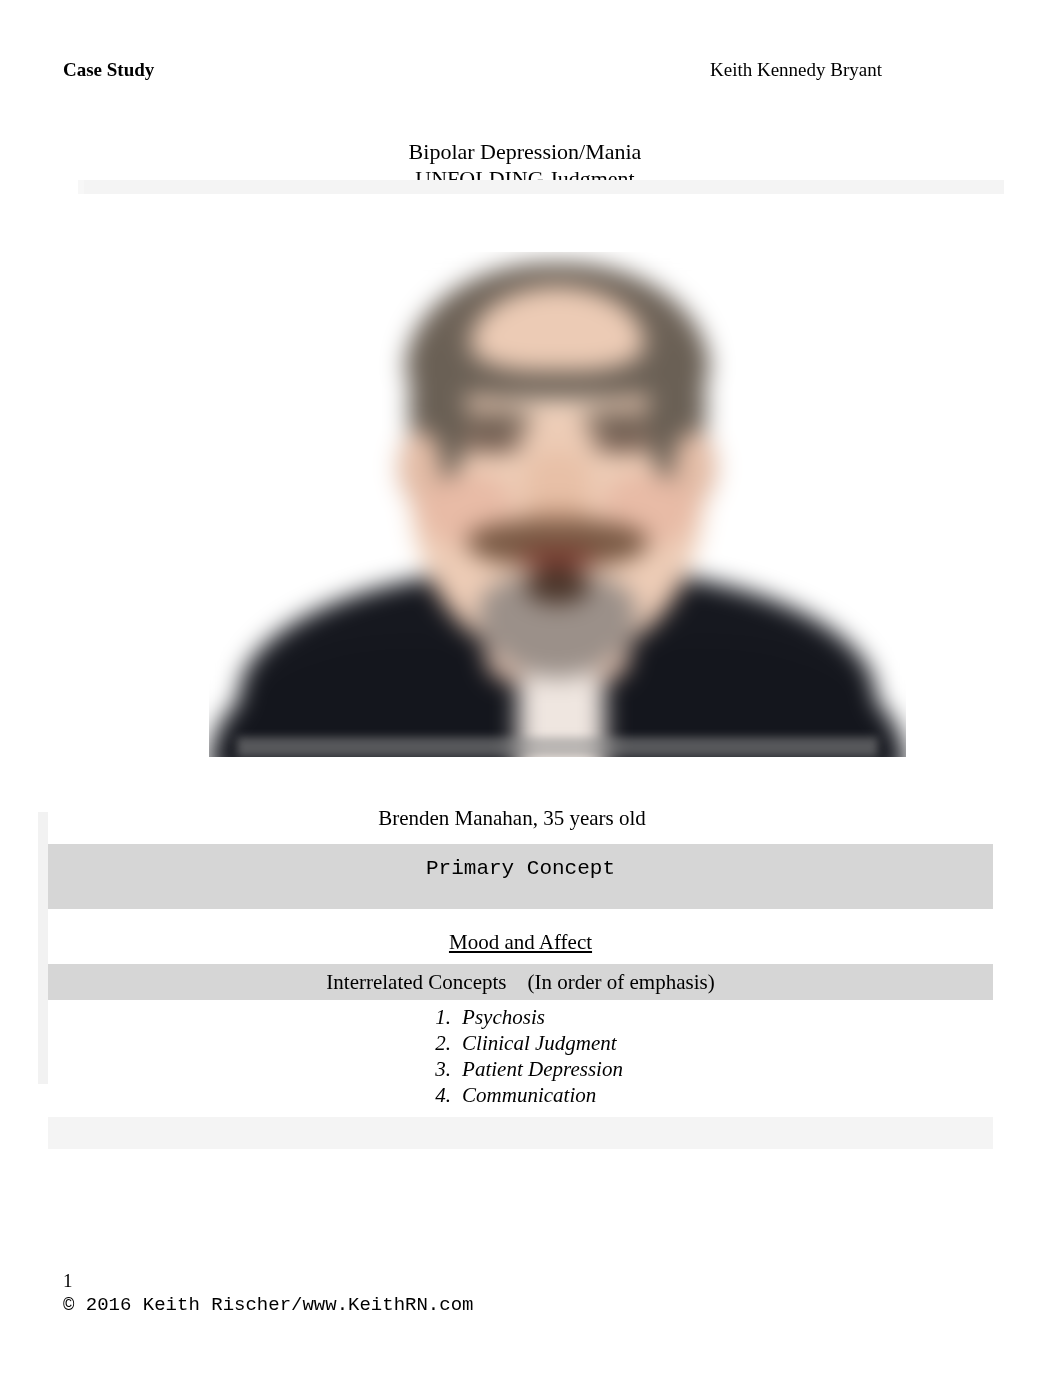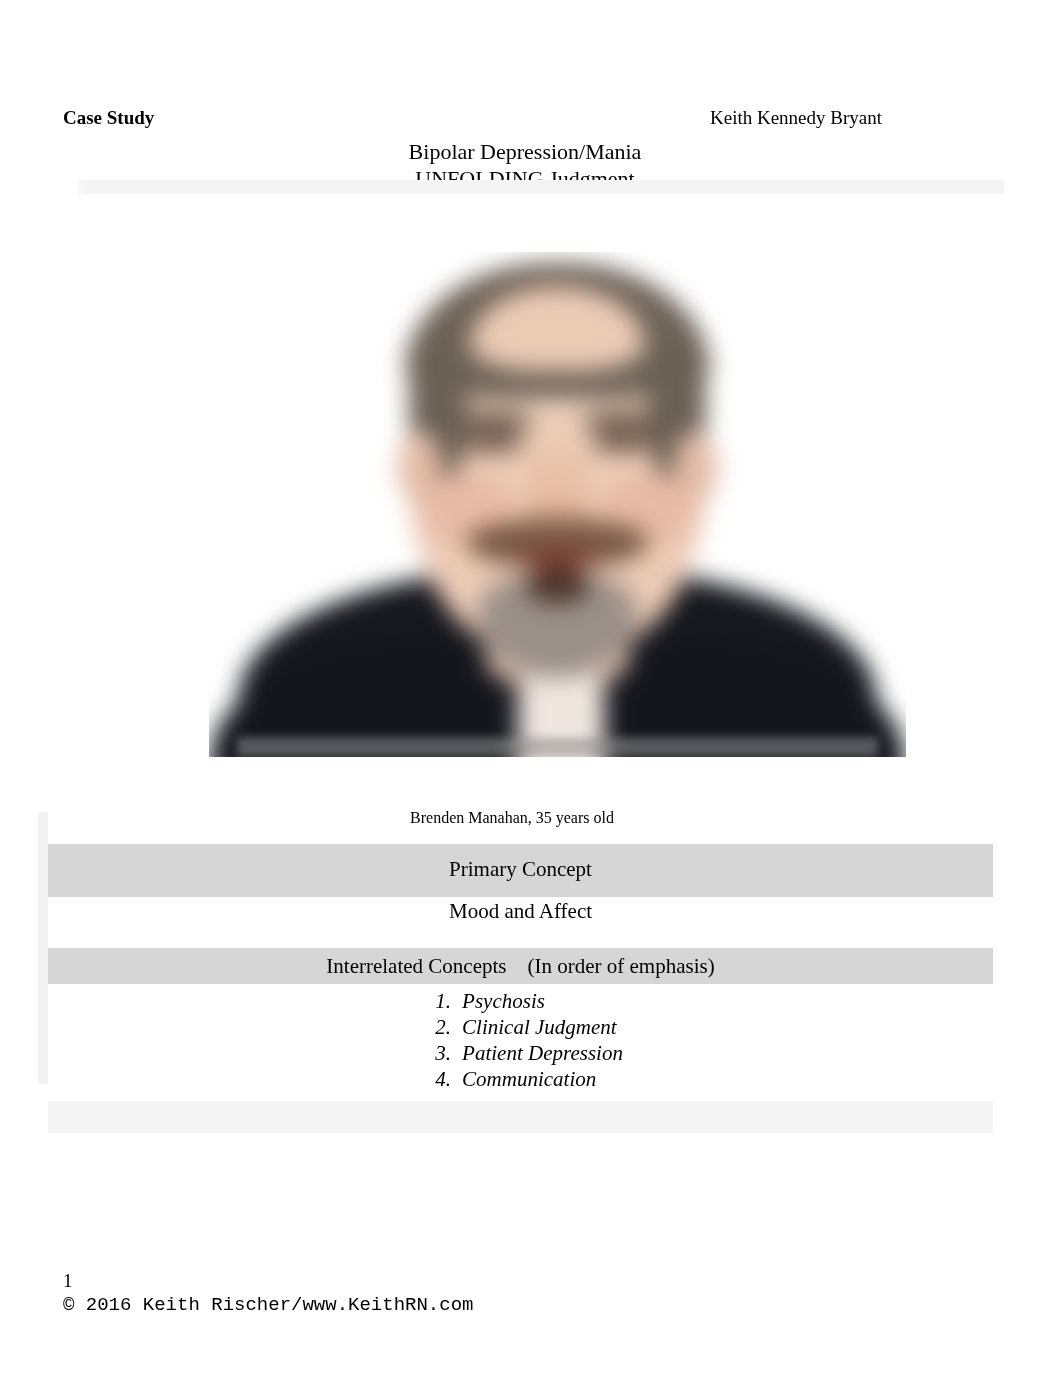--- a/index.html
+++ b/index.html
@@ -24,21 +24,20 @@
     position: absolute;
     top: 58px;
     left: 63px;
     right: 63px;
     height: 30px;
     display: flex;
     align-items: flex-start;
     justify-content: space-between;
     font-size: 19px;
     line-height: 24px;
-    margin-top: 48px;
   }
   .doc-header .left {
     font-weight: bold;
   }
   .doc-header .right {
     font-weight: normal;
     margin-right: 117px;
   }
 
   
@@ -345,21 +344,21 @@
     opacity: .55;
   }
 
   
   .caption {
     position: absolute;
     top: 805px;
     left: 0;
     width: 1024px;
     text-align: center;
-    font-size: 16px;
+    font-size: 21px;
     line-height: 26px;
   }
 
   
   .concept-table {
     position: absolute;
     top: 812px;
     left: 38px;
     width: 955px;
     height: 272px;
@@ -388,23 +387,23 @@
   .trow.shaded {
     background: #d6d6d6;
   }
   .trow.plain {
     background: #ffffff;
   }
   .trow.faint {
     background: #f4f4f4;
   }
   .row-spacer-top { height: 32px; }
-  .row-primary-head { padding: 11px 0 14px; }
-  .row-primary-val  { padding: 0 0 8px; }
-  .row-inter-head   { padding: 4px 0 4px; margin-top: 15px; }
+  .row-primary-head { padding: 11px 0 26px; font-family: Liberation Mono, monospace; }
+  .row-primary-val  { padding: 19px 0 8px; text-decoration: underline; }
+  .row-inter-head   { padding: 4px 0 4px; }
   .row-list         { padding: 4px 0 8px; }
   .row-tail         { height: 32px; }
 
   .inter-head-inner {
     display: inline-block;
     white-space: pre;
   }
 
   ol.concepts {
     list-style: none;

